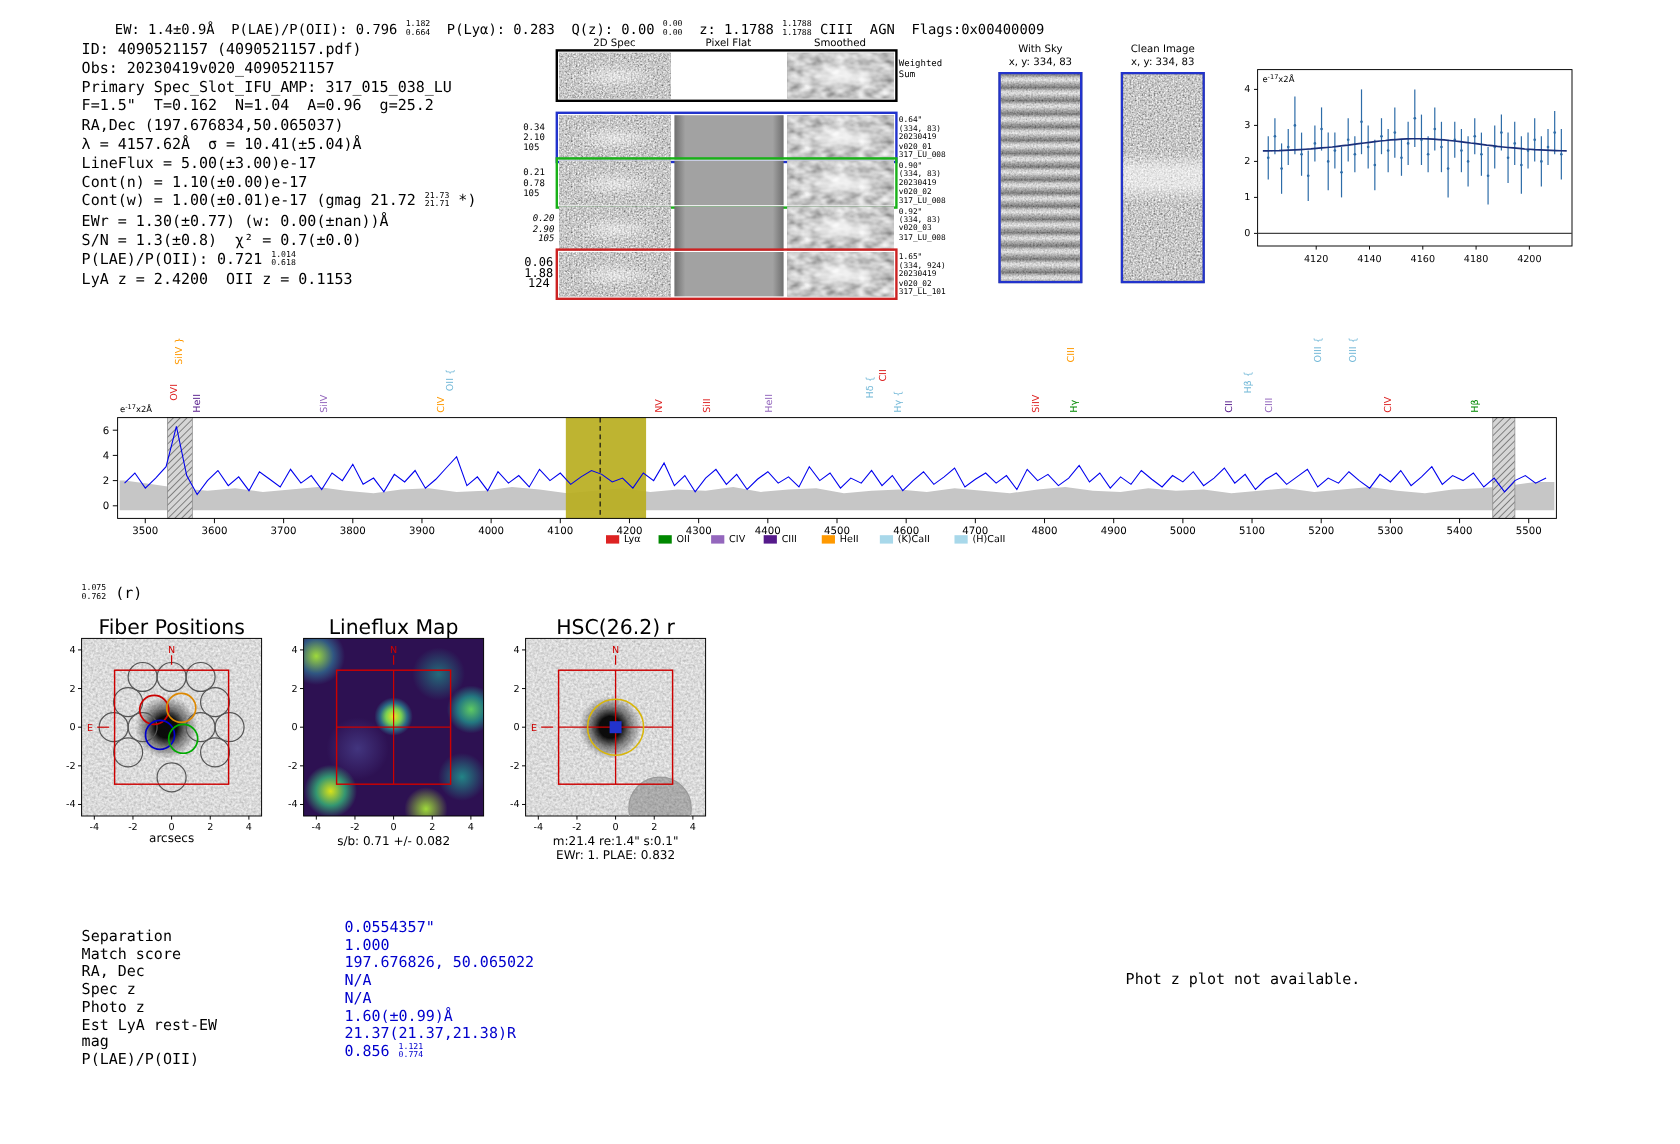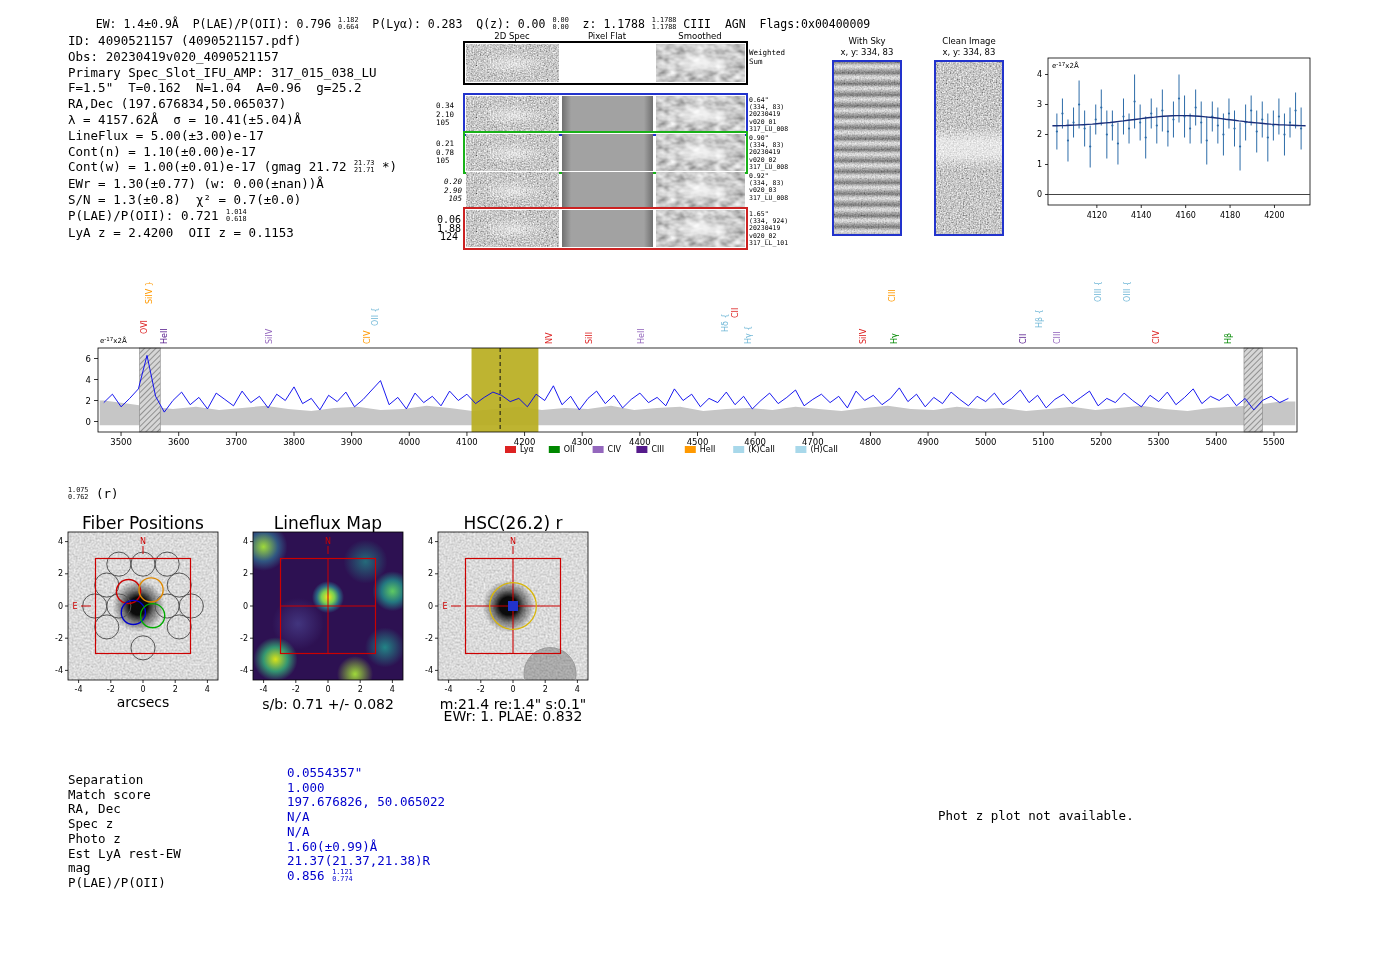--- a/index.html
+++ b/index.html
@@ -8,21 +8,21 @@
         font-family:"DejaVu Sans Mono",monospace;color:#000}
   .abs{position:absolute}
   .hdr{position:absolute;left:68px;top:3px;font-size:11.5px;white-space:pre}
   .hdr-right{position:absolute;left:1058px;top:3px;font-size:12px;white-space:pre}
   .frac{display:inline-block;vertical-align:-3px;font-size:6.8px;line-height:7px;text-align:right;transform:translateY(-2px)}
   .frac span{display:block}
   #info-block{position:absolute;left:68px;top:33px;font-size:12.5px;line-height:15.8px;white-space:pre}
   #hsc-line{position:absolute;left:68px;top:486px;font-size:12.5px;white-space:pre}
   .colhdr{position:absolute;font-family:"DejaVu Sans",sans-serif;font-size:8.5px;transform:translateX(-50%);white-space:pre}
   .ptitle{position:absolute;font-family:"DejaVu Sans",sans-serif;font-size:17px;transform:translateX(-50%);white-space:pre}
-  .pcap{position:absolute;font-family:"DejaVu Sans",sans-serif;font-size:14px;transform:translateX(-50%);white-space:pre}
+  .pcap{position:absolute;font-family:"DejaVu Sans",sans-serif;font-size:10px;transform:translateX(-50%);white-space:pre}
   .noiseL{position:absolute;inset:0;filter:url(#grainA)}
   .noiseS{position:absolute;inset:0;filter:url(#grainB)}
   .noiseLight{position:absolute;inset:0;filter:url(#grainC)}
   .stripes{position:absolute;inset:0;background:repeating-linear-gradient(180deg,#303030 0px,#d8d8d8 3px,#f2f2f2 5px,#8a8a8a 8px,#303030 11px)}
   .cleanband{position:absolute;inset:0;background:linear-gradient(180deg,rgba(255,255,255,0) 38%,rgba(255,255,255,.55) 46%,rgba(255,255,255,.55) 54%,rgba(255,255,255,0) 62%)}
   .blobF{position:absolute;inset:0;background:radial-gradient(ellipse 55% 42% at 50% 52%,rgba(255,255,255,.5),rgba(255,255,255,0) 70%)}
   .blobS{position:absolute;inset:0;background:radial-gradient(ellipse 62% 48% at 50% 50%,rgba(255,255,255,.85),rgba(255,255,255,0) 72%)}
   .darkblob{position:absolute;inset:0;background:radial-gradient(circle at 47% 50%,rgba(0,0,0,.95) 0 9px,rgba(30,30,30,.55) 16px,rgba(0,0,0,0) 26px)}
   .vir{background-color:#2d1152;background-image:
     radial-gradient(circle 16px at 50% 44%,#f4e61e 0,#7ad151 40%,rgba(42,120,142,.85) 70%,rgba(0,0,0,0) 100%),

